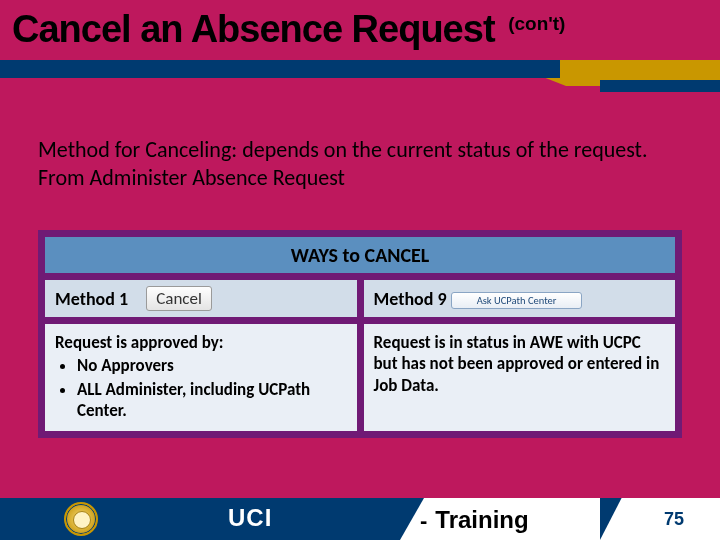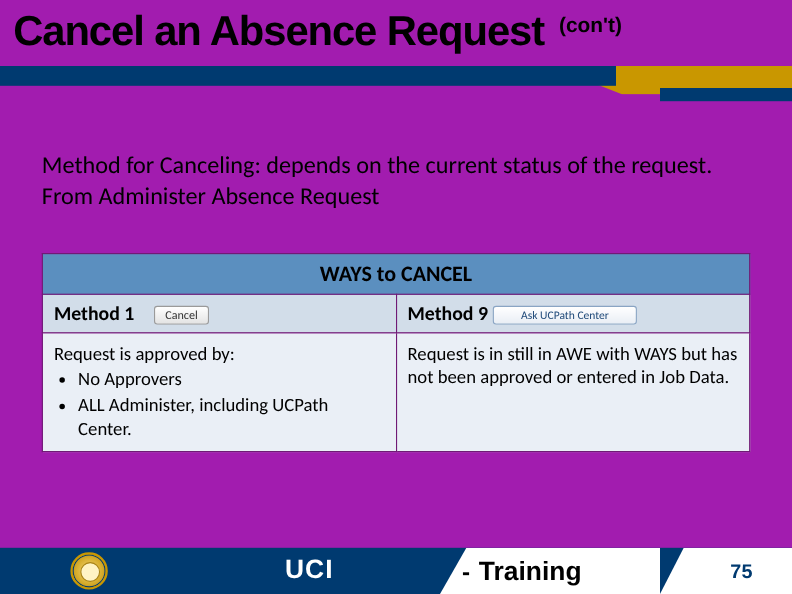--- a/index.html
+++ b/index.html
@@ -1,52 +1,52 @@
 <!DOCTYPE html>
 <html><head>
 <meta charset="utf-8">
 <style>
   * { margin: 0; padding: 0; box-sizing: border-box; }
   html, body { width: 720px; height: 540px; font-family: Calibri, Arial, sans-serif; background: #fff; overflow: hidden; }
-  .slide { position: relative; width: 720px; height: 540px; background: #a21caf; }
+  .slide { position: relative; width: 720px; height: 540px; background: #be185d; }
 
   .title-wrap { position: absolute; top: 8px; left: 12px; right: 8px; }
   .title { font-family: "Arial Black", Impact, sans-serif; font-weight: 900; font-size: 38px; color: #000; letter-spacing: -1px; display: inline; }
   .title-sub { font-family: "Arial Black", Impact, sans-serif; font-weight: 900; font-size: 19px; color: #000; display: inline; margin-left: 10px; vertical-align: 12px; }
 
   .band-navy { position: absolute; top: 60px; left: 0; width: 560px; height: 18px; background: #003a70; z-index: 2; }
   .band-gold2 { position: absolute; top: 60px; right: 0; width: 220px; height: 26px;
     background: #c99700;
     clip-path: polygon(0% 0%, 100% 0%, 100% 100%, 30% 100%);
     z-index: 1; }
   .band-navy2 { position: absolute; top: 80px; right: 0; width: 120px; height: 12px;
     background: #003a70; z-index: 1; }
 
   .body-text { position: absolute; top: 136px; left: 38px; right: 38px; font-size: 22px; color: #000; line-height: 1.25; }
 
   .table-wrap { position: absolute; top: 230px; left: 38px; width: 644px; border-collapse: collapse; }
-  .table-wrap td, .table-wrap th { border: 1px solid #701a75; }
+  .table-wrap td, .table-wrap th { border: 7px solid #701a75; }
   .hrow td { background: #5b8fbf; text-align: center; font-weight: 700; font-size: 20px; color: #000; padding: 6px 0; }
   .mrow td { background: #d2dde9; color: #000; font-size: 18px; font-weight: 700; padding: 6px 10px; width: 50%; vertical-align: middle; }
-  .drow td { background: #eaeff6; color: #000; font-size: 17px; padding: 8px 10px; width: 50%; vertical-align: top; line-height: 1.25; }
+  .drow td { background: #eaeff6; color: #000; font-size: 17px; padding: 8px 10px; width: 50%; vertical-align: top; line-height: 1.25; font-weight: bold; }
   .drow ul { list-style: disc; margin-left: 22px; margin-top: 2px; }
   .drow li { margin-bottom: 2px; }
 
-  .btn-cancel { display: inline-block; background: linear-gradient(#fefefe,#e4e4e4); border: 1px solid #9a9a9a; border-radius: 3px; padding: 1px 9px; font-size: 11px; color: #333; margin-left: 14px; vertical-align: 1px; font-weight: 400; }
+  .btn-cancel { display: inline-block; background: linear-gradient(#fefefe,#e4e4e4); border: 1px solid #9a9a9a; border-radius: 3px; padding: 1px 9px; font-size: 17px; color: #333; margin-left: 14px; vertical-align: 1px; font-weight: 400; }
   .btn-ask { display: inline-block; background: linear-gradient(#fff,#e9eef5); border: 1px solid #8aa5c4; border-radius: 3px; padding: 1px 25px; font-size: 10.5px; color: #214b7a; vertical-align: 1px; font-weight: 400; }
 
   .footer-band { position: absolute; left: 0; bottom: 0; width: 720px; height: 42px; background: #003a70; }
   .seal { position: absolute; left: 64px; bottom: 4px; width: 34px; height: 34px; border-radius: 50%;
     background: radial-gradient(circle at 50% 50%, #f5d97a 0%, #d4a927 60%, #8a6a14 100%);
     border: 2px solid #c99700; box-shadow: 0 0 0 1px #003a70 inset; }
   .seal::after { content:""; position:absolute; left:7px; top:7px; width:16px; height:16px; border-radius:50%;
     background: #fff3c4; border:1px solid #a88418; }
 
   .footer-logo { position: absolute; left: 228px; bottom: 6px; height: 30px; display: flex; align-items: baseline; }
-  .uci { font-family: Arial, sans-serif; font-weight: 800; font-size: 24px; color: #fff; letter-spacing: 1px; margin-left: 31px; }
+  .uci { font-family: Arial, sans-serif; font-weight: 800; font-size: 24px; color: #fff; letter-spacing: 1px; }
   .ucpath { font-family: Arial, sans-serif; font-weight: 400; font-size: 23px; color: #c2c7cf; margin-left: 6px; }
   .dash { font-family: Arial, sans-serif; font-weight: 700; font-size: 22px; color: #000; margin-left: 10px; }
   .training { font-family: "Arial Black", Impact, sans-serif; font-weight: 900; font-size: 24px; color: #000; margin-left: 8px; }
   .training-bg { position: absolute; left: 400px; bottom: 0; width: 200px; height: 42px; background: #fff;
     clip-path: polygon(12% 0%, 100% 0%, 100% 100%, 0% 100%); z-index: 0; }
   .training-txt { position: absolute; left: 410px; bottom: 6px; z-index: 2; display: flex; align-items: baseline; }
 
   .pagenum { position: absolute; right: 28px; bottom: 10px; font-family: "Arial Black", Impact, sans-serif; font-weight: 900; font-size: 18px; color: #003a70; background: #fff; padding: 0 8px; z-index: 3; }
   .pagenum-bg { position: absolute; right: 0; bottom: 0; width: 120px; height: 42px; background: #fff; z-index: 1;
     clip-path: polygon(18% 0%, 100% 0%, 100% 100%, 0% 100%); }
@@ -83,21 +83,21 @@
       </td>
     </tr>
     <tr class="drow">
       <td>
         <span>Request is approved by:</span>
         <ul>
           <li>No Approvers</li>
           <li>ALL Administer, including UCPath Center.</li>
         </ul>
       </td>
-      <td>Request is in still in AWE with WAYS but has not been approved or entered in Job Data.</td>
+      <td>Request is in status in AWE with UCPC but has not been approved or entered in Job Data.</td>
     </tr>
   </tbody>
     </table>
 
   <div class="footer-band"></div>
   <div class="seal"></div>
   <div class="footer-logo">
     <span class="uci">UCI</span>
   </div>
   <div class="training-bg"></div>

